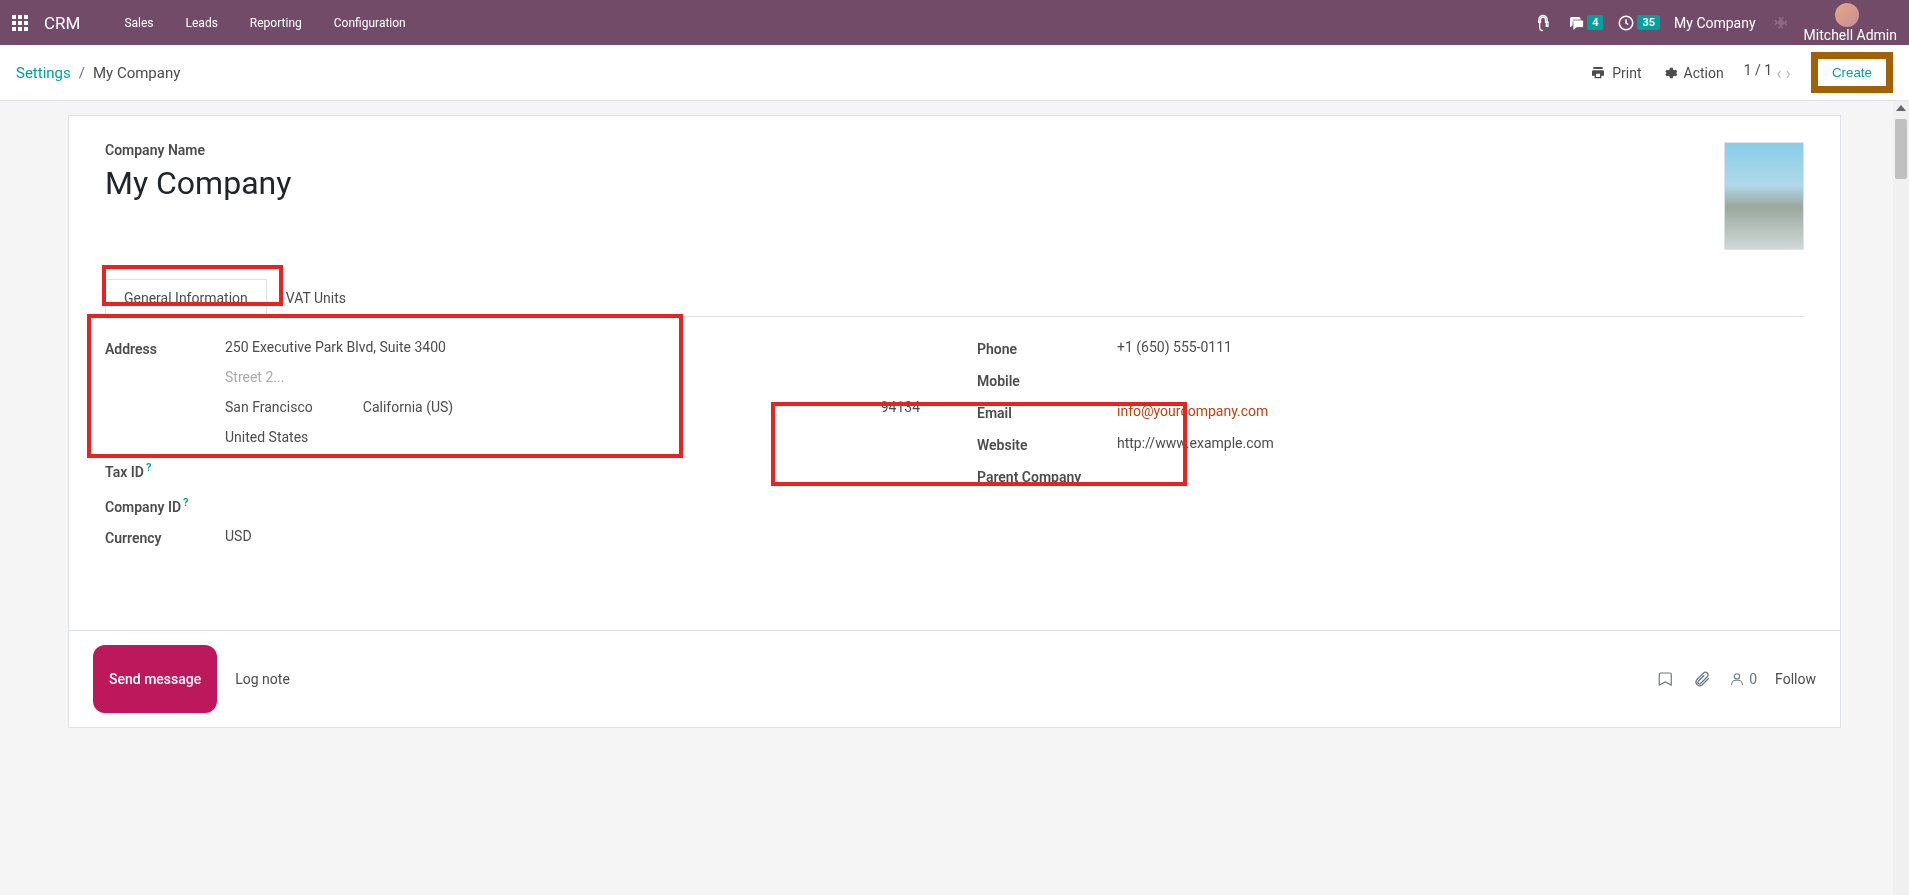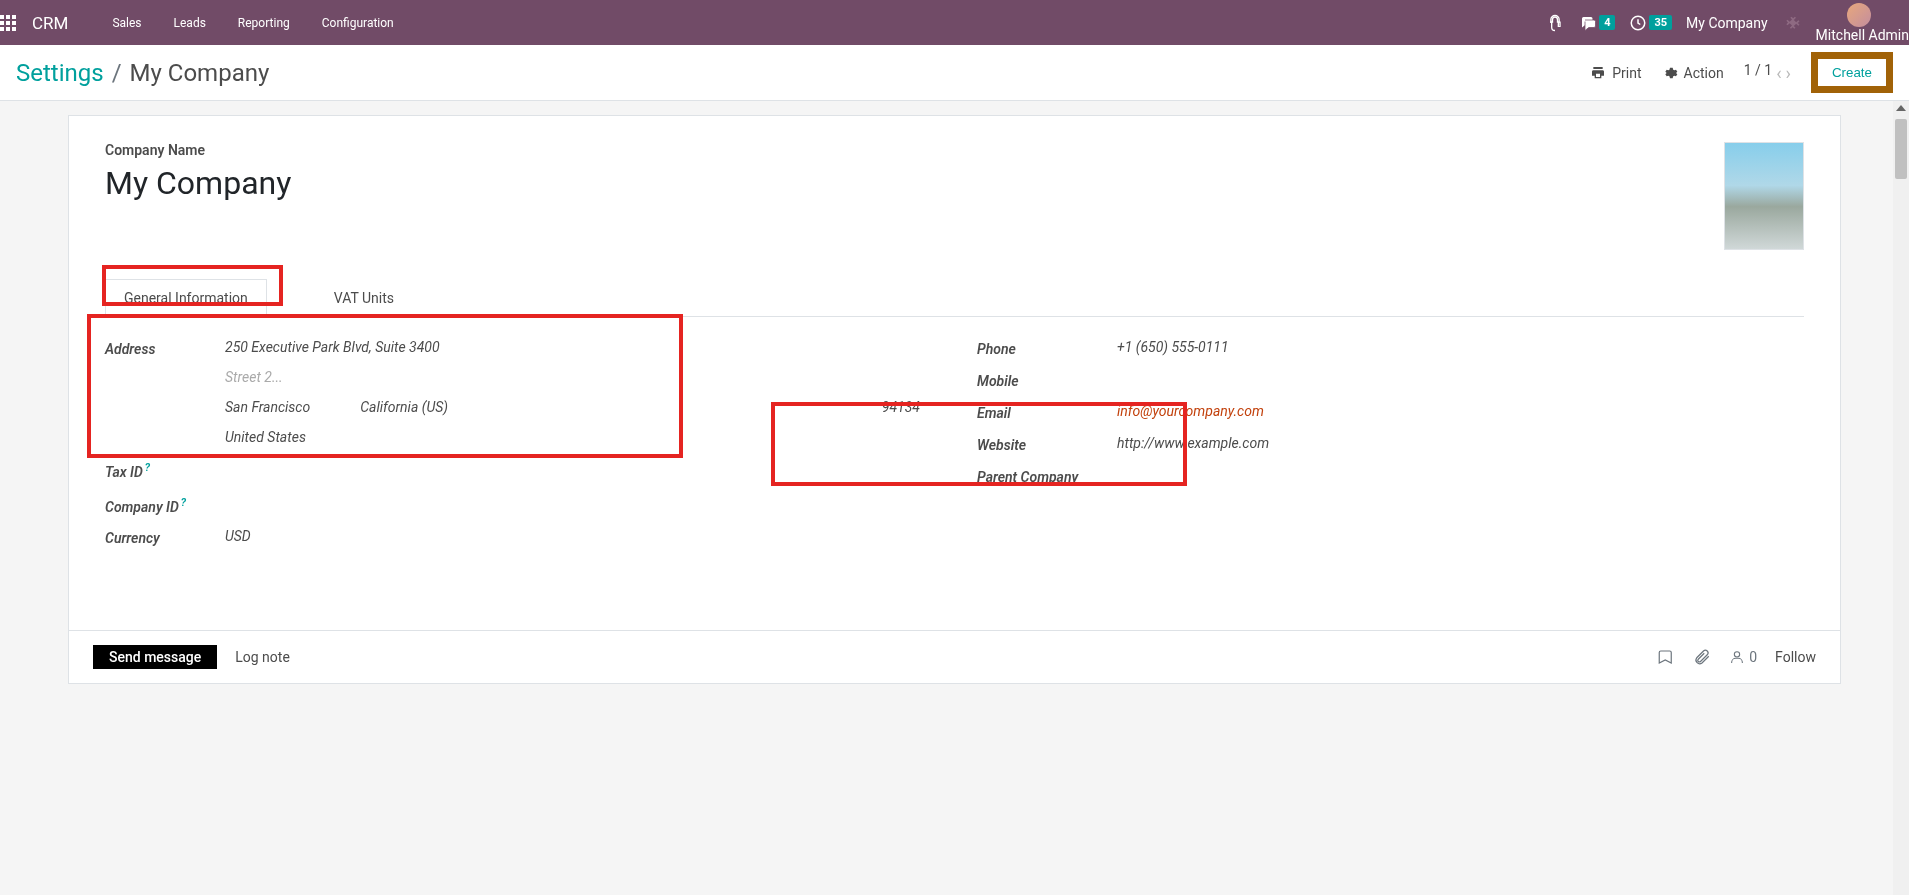--- a/index.html
+++ b/index.html
@@ -1,33 +1,33 @@
 <!DOCTYPE html>
 <html><head>
   <meta charset="utf-8">
   <style>
     * { margin: 0; padding: 0; box-sizing: border-box; }
     body { font-family: -apple-system, BlinkMacSystemFont, "Segoe UI", Roboto, sans-serif; background: #f5f5f5; font-size: 14px; color: #4c4c4c; overflow: hidden; }
     
     
-    .top-nav { background: #714b67; height: 45px; display: flex; align-items: center; color: white; padding: 0 0; }
+    .top-nav { background: #714b67; height: 45px; display: flex; align-items: center; color: white; padding: 0 12px; }
     .apps-grid { display: grid; grid-template-columns: repeat(3, 4px); grid-template-rows: repeat(3, 4px); gap: 2px; margin-right: 16px; cursor: pointer; }
     .apps-grid span { background: white; }
     .nav-brand { font-size: 17px; font-weight: 400; margin-right: 28px; }
     .nav-item { padding: 0 16px; font-size: 12px; cursor: pointer; }
     .nav-right { margin-left: auto; display: flex; align-items: center; gap: 14px; }
     .nav-icon { display: inline-flex; align-items: center; cursor: pointer; position: relative; }
     .badge { background: #00a09d; color: white; font-size: 11px; padding: 1px 5px; border-radius: 2px; margin-left: 2px; font-weight: bold; }
     .avatar { width: 24px; height: 24px; border-radius: 50%; background: linear-gradient(135deg, #e8a87c, #c38d9e); margin-right: 6px; }
     .company-selector { display: flex; align-items: center; cursor: pointer; }
     .user-menu { display: flex; align-items: center; cursor: pointer; flex-direction: column; }
     
     
     .page-header { background: white; height: 56px; display: flex; align-items: center; padding: 0 16px; border-bottom: 1px solid #dee2e6; }
-    .breadcrumb { display: flex; align-items: center; font-size: 24px; gap: 8px; }
+    .breadcrumb { display: flex; align-items: center; font-size: 15px; gap: 8px; }
     .breadcrumb-link { color: #00a09d; cursor: pointer; }
     .breadcrumb-sep { color: #6c757d; }
     .breadcrumb-current { color: #4c4c4c; }
     .header-right { margin-left: auto; display: flex; align-items: center; gap: 20px; }
     .header-btn { display: flex; align-items: center; gap: 6px; cursor: pointer; color: #4c4c4c; }
     .pager { display: flex; gap: 4px; }
     .pager-nav { color: #bbb; cursor: pointer; font-size: 18px;}
     .create-btn { border: 7px solid #a16207; color: #00a09d; padding: 6px 14px; cursor: pointer; background: white; font-weight: 500; }
     
     
@@ -38,40 +38,40 @@
     .scrollbar-arrow.up { border-bottom:6px solid #666; top:4px;}
     
     .card { background: white; margin: 14px 68px 0 68px; border: 1px solid #dee2e6; padding: 26px 36px 70px 36px; }
     .card-head { display: flex; align-items: flex-start; margin-bottom: 28px;}
     .card-title-block { flex: 1;}
     .field-label-sm { font-size: 14px; font-weight: 600; color: #4c4c4c; margin-bottom: 6px;}
     .company-name { font-size: 32px; color: #212529; font-weight: 400; }
     .company-image { width: 80px; height: 108px; background: linear-gradient(180deg, #87ceeb 0%, #b0d8e8 40%, #9aa89e 60%, #d0d8d8 100%); border: 1px solid #dee2e6; }
     
     
-    .tabs { display: flex; border-bottom: 1px solid #dee2e6; margin-bottom: 22px; gap: 48px; }
+    .tabs { display: flex; border-bottom: 1px solid #dee2e6; margin-bottom: 22px; }
     .tab { padding: 10px 18px; cursor: pointer; border: 1px solid transparent; position: relative; top: 1px;}
     .tab.active { border: 1px solid #dee2e6; border-bottom: 1px solid white; background: white;}
     
     
-    .form-body { display: flex; gap: 45px; font-style: italic; }
+    .form-body { display: flex; gap: 45px; }
     .form-col { flex: 1; }
     .form-row { display: flex; margin-bottom: 14px; align-items: flex-start;}
     .form-label { width: 120px; font-weight: 600; color: #4c4c4c; flex-shrink: 0; padding-top: 2px;}
     .form-value { flex: 1; color: #4c4c4c; }
     .form-value .placeholder { color: #aaa; }
     .email-val { color: #c2410c; }
     .addr-block { display: flex; flex-direction: column; gap: 14px;}
     .addr-row { display: flex; gap: 50px; align-items: center;}
     .addr-zip { margin-left: auto; padding-right: 12px;}
     .help-q { color: #00a09d; font-size: 11px; vertical-align: super; margin-left:2px; cursor: pointer;} 
     
     
     .chatter { background: white; margin: 0 68px; border: 1px solid #dee2e6; border-top: none; padding: 14px 24px; display: flex; align-items: center; gap: 18px;}
-    .send-btn { background: #000000; color: white; padding: 4px 16px; cursor: pointer; font-weight: 500;}
+    .send-btn { background: #be185d; color: white; padding: 26px 16px; cursor: pointer; font-weight: 500; border-radius: 12px;}
     .log-btn { color: #4c4c4c; cursor: pointer; }
     .chatter-right { margin-left: auto; display: flex; align-items: center; gap: 18px;}
     .follow-icon { cursor: pointer; color: #6c757d;}
     .follower-count { display:flex; align-items:center; gap:4px;}
     
     
     svg { display: block; }
   </style>
 </head>
 <body>

